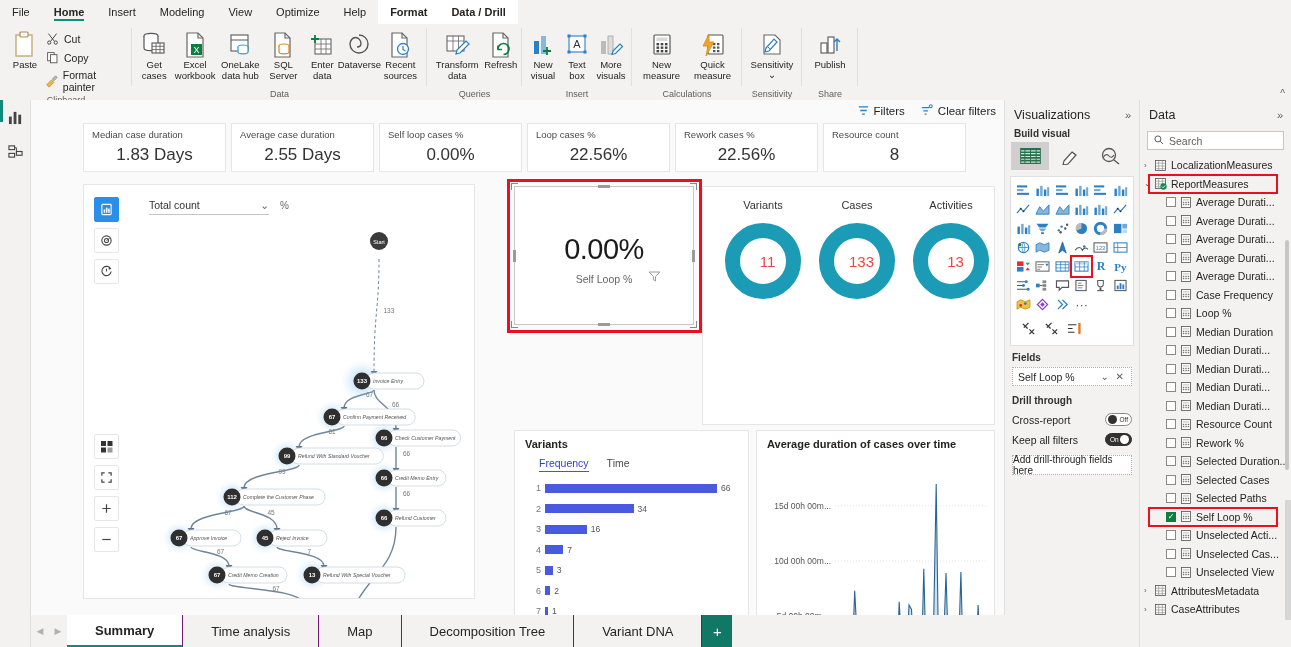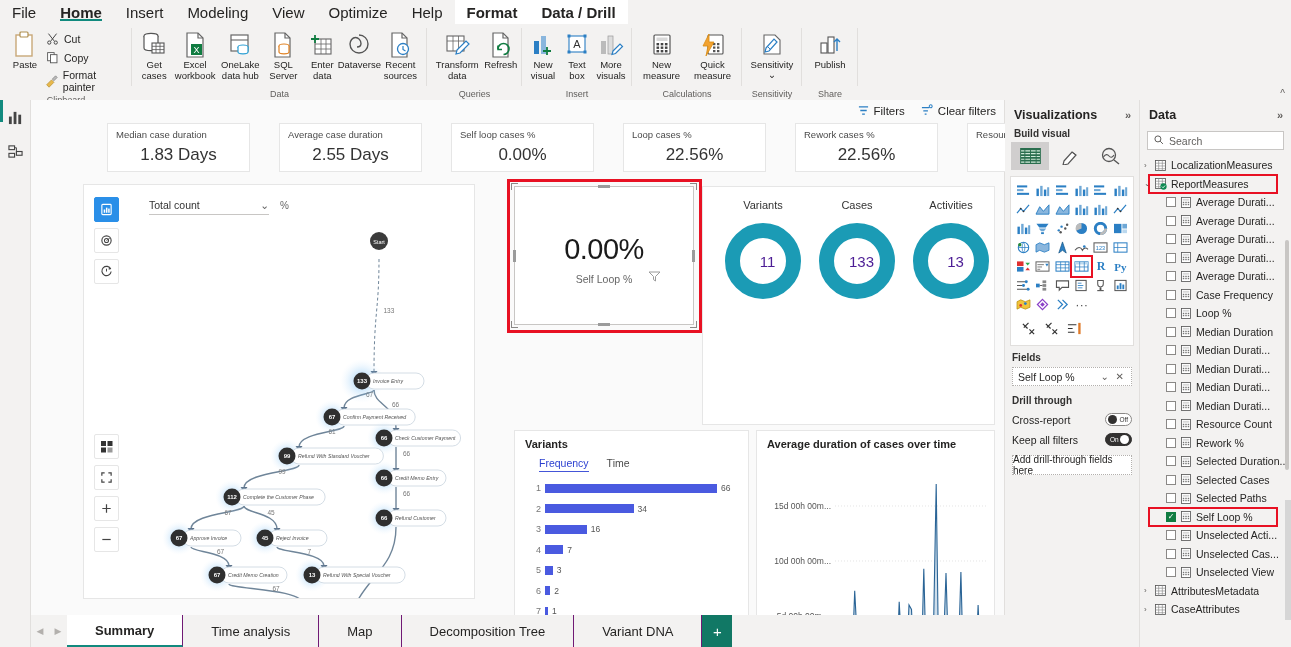--- a/index.html
+++ b/index.html
@@ -8,21 +8,21 @@
     width:1291px; height:647px;
     font-family:"Liberation Sans", sans-serif;
     font-size:11px; color:#252423;
     background:#ffffff; overflow:hidden;
     position:relative;
   }
 
   
   #ribbon { position:absolute; left:0; top:0; width:1291px; height:100px; background:#f3f2f1; }
   #menubar { position:absolute; left:0; top:0; height:24px; width:100%; display:flex; align-items:stretch; }
-  .menu-item { padding:0 12px; display:flex; align-items:center; font-size:15px; color:#252423; cursor:default;text-align:center; }
+  .menu-item { padding:0 12px; display:flex; align-items:center; font-size:11px; color:#252423; cursor:default;text-align:center; }
   .menu-item.active { font-weight:bold; position:relative; }
   .menu-item.active::after { content:""; position:absolute; left:12px; right:12px; bottom:3px; height:2px; background:#118a7e; }
   .menu-item.ctx { background:#ffffff; font-weight:bold; }
 
   #ribbon-body { position:absolute; left:0; top:24px; height:76px; width:100%; display:flex; }
   .rgroup { display:flex; flex-direction:column; position:relative; padding:0 4px; }
   .rgroup .rg-items { display:flex; flex:1; align-items:flex-start; padding-top:4px; }
   .rgroup .rg-label { text-align:center; font-size:9px; color:#605e5c; height:12px; line-height:12px; }
   .rgroup.sep::after { content:""; position:absolute; right:0; top:4px; bottom:14px; width:1px; background:#e1dfdd; }
 
@@ -39,21 +39,21 @@
   #left-rail .accent { position:absolute; left:0; top:0; width:3px; height:22px; background:#118a7e; }
   .rail-ico { width:31px; height:34px; display:flex; align-items:center; justify-content:center; cursor:default; }
 
   
   #canvas-wrap { position:absolute; left:31px; top:100px; width:974px; height:515px; background:#fafafa; border-right:1px solid #e1dfdd; }
   #filter-bar { position:absolute; right:8px; top:4px; display:flex; gap:16px; align-items:center; }
   .fbtn { display:flex; align-items:center; gap:5px; font-size:11.5px; color:#252423; cursor:default; }
 
   
   #kpi-row { position:absolute; left:52px; top:23px; display:flex; gap:5px; }
-  .kpi { width:143px; height:49px; background:#fff; border:1px solid #e6e6e6; padding:5px 8px 0 8px;margin-left:24px; }
+  .kpi { width:143px; height:49px; background:#fff; border:1px solid #e6e6e6; padding:5px 8px 0 8px; }
   .kpi .k-label { font-size:9.5px; color:#4a4a4a; line-height:11px; }
   .kpi .k-val { font-size:17px; color:#333; text-align:center; line-height:30px; font-weight:400; }
 
   
   #map-panel { position:absolute; left:52px; top:84px; width:392px; height:415px; background:#fff; border:1px solid #e6e6e6; overflow:hidden; }
   #map-toolbar-left { position:absolute; left:10px; top:12px; display:flex; flex-direction:column; gap:6px; }
   .mtool { width:25px; height:25px; background:#fff; border:1px solid #e6e6e6; border-radius:2px; display:flex; align-items:center; justify-content:center; cursor:default; }
   .mtool.sel { background:#2a8fe8; border-color:#2a8fe8; }
   #map-zoom { position:absolute; left:10px; bottom:46px; display:flex; flex-direction:column; gap:6px; }
   #metric-select { position:absolute; left:65px; top:14px; width:120px; display:flex; align-items:center; justify-content:space-between; border-bottom:1px solid #c8c6c4; padding-bottom:3px; font-size:10.5px; color:#333; cursor:default; }
@@ -68,21 +68,21 @@
   .handle { position:absolute; background:#9b9b9b; }
   #selcard .hc { position:absolute; width:7px; height:7px; border:1.5px solid #8a8886; }
   #sel-redbox { position:absolute; left:476px; top:79px; width:195px; height:154px; border:3px solid #e81123; pointer-events:none; }
   #filter-glyph { position:absolute; left:617px; top:171px; color:#9a9a9a; font-size:12px; }
 
   
   #donut-panel { position:absolute; left:671px; top:86px; width:293px; height:239px; background:#fff; border:1px solid #e6e6e6; }
   .donut-col { position:absolute; top:12px; width:96px; text-align:center; }
   .donut-col .dtitle { font-size:11px; color:#333; }
   .donut { width:76px; height:76px; margin:12px auto 0; border-radius:50%; border:15px solid #1b9bb5; display:flex; align-items:center; justify-content:center; }
-  .donut span { font-size:15px; color:#4c1d95;margin-left:9px; }
+  .donut span { font-size:15px; color:#ef4444;margin-left:9px; }
 
   
   #variants-panel { position:absolute; left:483px; top:330px; width:235px; height:284px; background:#fff; border:1px solid #e6e6e6; padding:7px 10px; }
   #variants-panel .vtitle { font-size:11px; font-weight:bold; color:#252423; }
   #vtabs { display:flex; gap:18px; margin:7px 0 6px 14px; }
   .vtab { font-size:10.5px; color:#4a4a4a; padding-bottom:2px; cursor:default; }
   .vtab.active { color:#2b3fd0; border-bottom:1.5px solid #4455d8; }
   .vrow { display:flex; align-items:center; height:20.5px; }
   .vrow .vidx { width:16px; text-align:right; font-size:9px; color:#777; margin-right:4px; }
   .vrow .vbar { height:9px; background:#4a5ae0; }
@@ -95,21 +95,21 @@
 
   
   #pagetabs { position:absolute; left:31px; top:615px; width:974px; height:32px; background:#f3f2f1; display:flex; align-items:stretch; }
   #pagetabs .navarrow { width:18px; display:flex; align-items:center; justify-content:center; color:#b3b0ad; font-size:9px; }
   .ptab { display:flex; align-items:center; padding:0 28px; font-size:13px; color:#252423; border-right:1px solid #701a75; cursor:default; }
   .ptab.active { background:#fff; font-weight:bold; border-bottom:2.5px solid #118a7e; }
   #addpage { width:30px; background:#117865; color:#fff; display:flex; align-items:center; justify-content:center; font-size:15px; cursor:default; }
 
   
   #vis-pane { position:absolute; left:1005px; top:100px; width:135px; height:547px; background:#f3f2f1; border-right:1px solid #e1dfdd; }
-  .pane-head { display:flex; align-items:center; justify-content:space-between; padding:8px 8px 6px 9px;font-weight:bold; }
+  .pane-head { display:flex; align-items:center; justify-content:space-between; padding:8px 8px 6px 9px; }
   .pane-head .pt { font-size:12.5px; color:#252423; }
   .pane-head .chev { color:#605e5c; font-size:11px; cursor:default; }
   .sublabel { font-size:10px; color:#323130; font-weight:bold; padding:0 0 3px 9px; }
   #build-tabs { display:flex; padding:0 6px; gap:2px; }
   .btab { width:38px; height:28px; display:flex; align-items:center; justify-content:center; cursor:default; }
   .btab.sel { background:#d0cece; }
   #vis-gallery { margin:6px 5px 0; background:#fff; border:1px solid #e1dfdd; padding:4px 3px 3px; }
   .vgrid { display:grid; grid-template-columns:repeat(6, 1fr); }
   .vcell { height:19px; display:flex; align-items:center; justify-content:center; cursor:default; position:relative; }
   .vcell.hl { outline:2.5px solid #e81123; z-index:3; }

